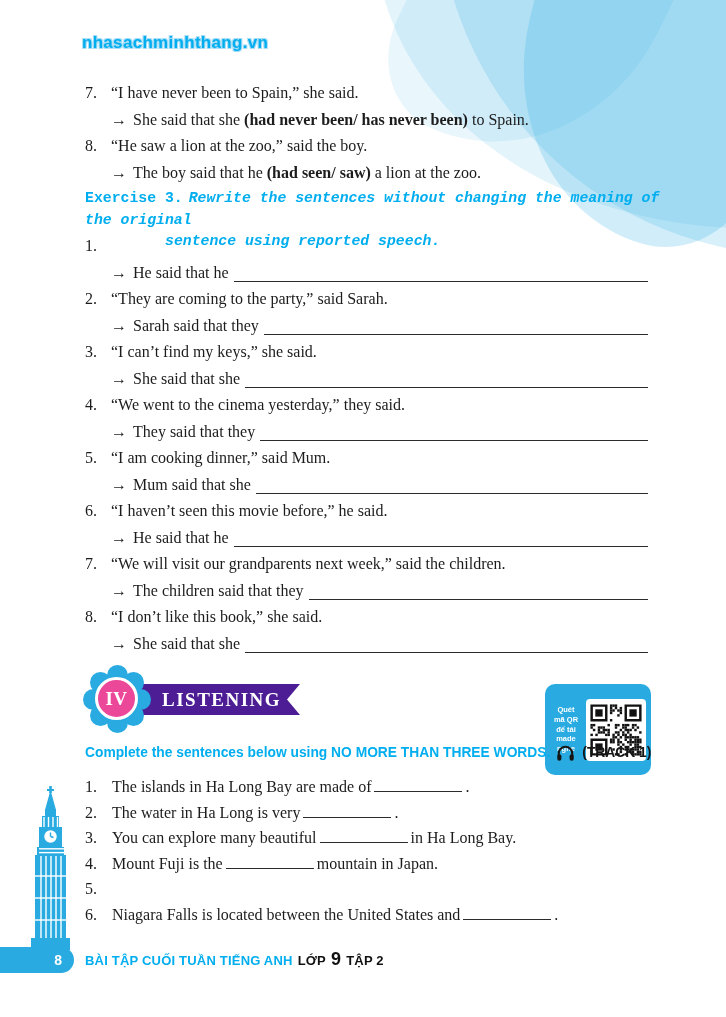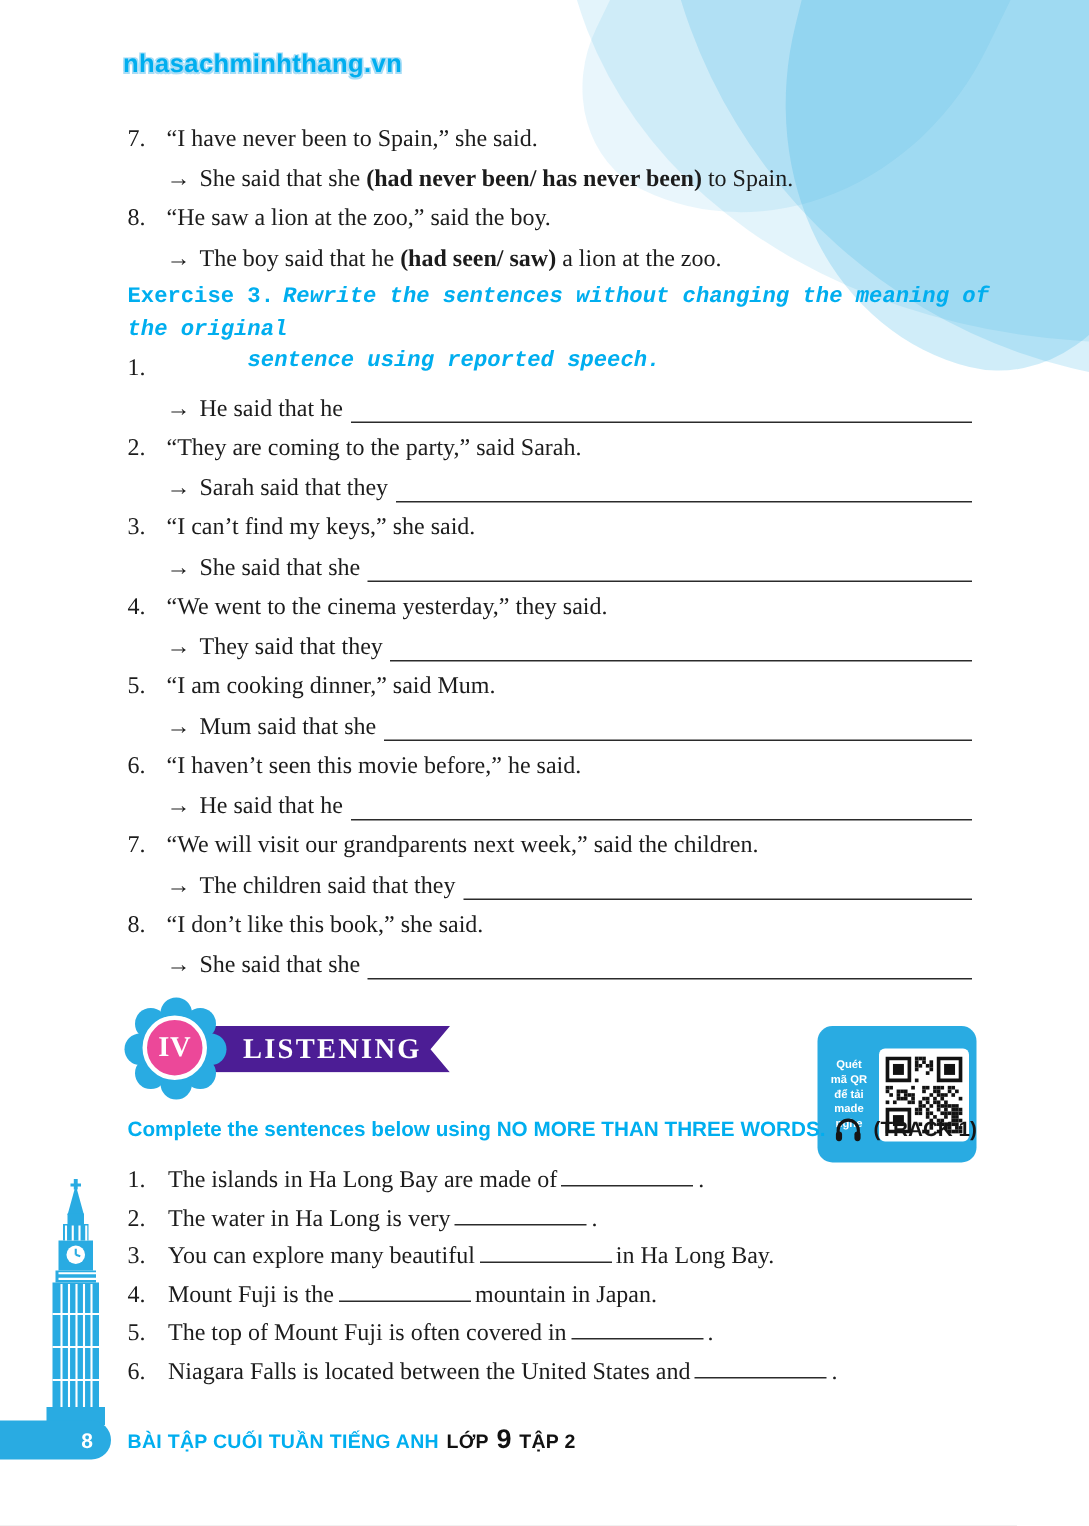--- a/index.html
+++ b/index.html
@@ -404,21 +404,20 @@
     <div class="l-row">
       <span class="l-num">3.</span>
       <span><span>You can explore many beautiful</span><span class="l-blank"></span><span>in Ha Long Bay.</span></span>
     </div>
     <div class="l-row">
       <span class="l-num">4.</span>
       <span><span>Mount Fuji is the</span><span class="l-blank"></span><span>mountain in Japan.</span></span>
     </div>
     <div class="l-row">
       <span class="l-num">5.</span>
-      <span><span>The top of Mount Fuji is often covered in</span><span class="l-blank"></span><span>.</span></span>
     </div>
     <div class="l-row">
       <span class="l-num">6.</span>
       <span><span>Niagara Falls is located between the United States and</span><span class="l-blank"></span><span>.</span></span>
     </div>
   </div>
 
   <div class="tower">
     <svg viewBox="0 0 62 164" width="62" height="164">
       <g fill="#29ABE2">

